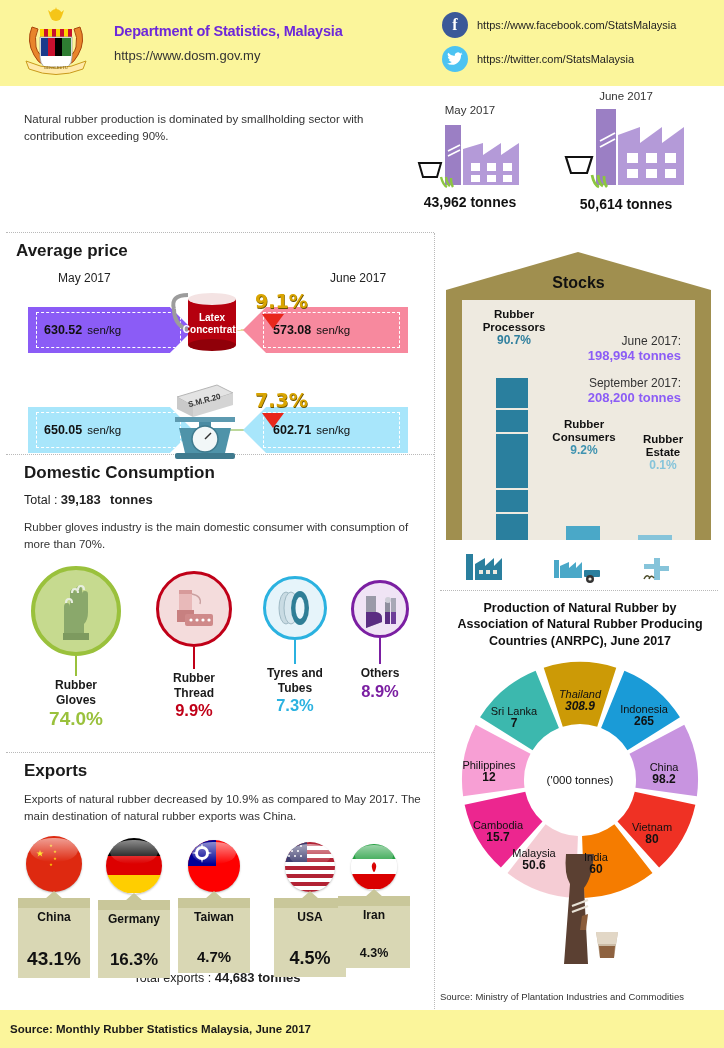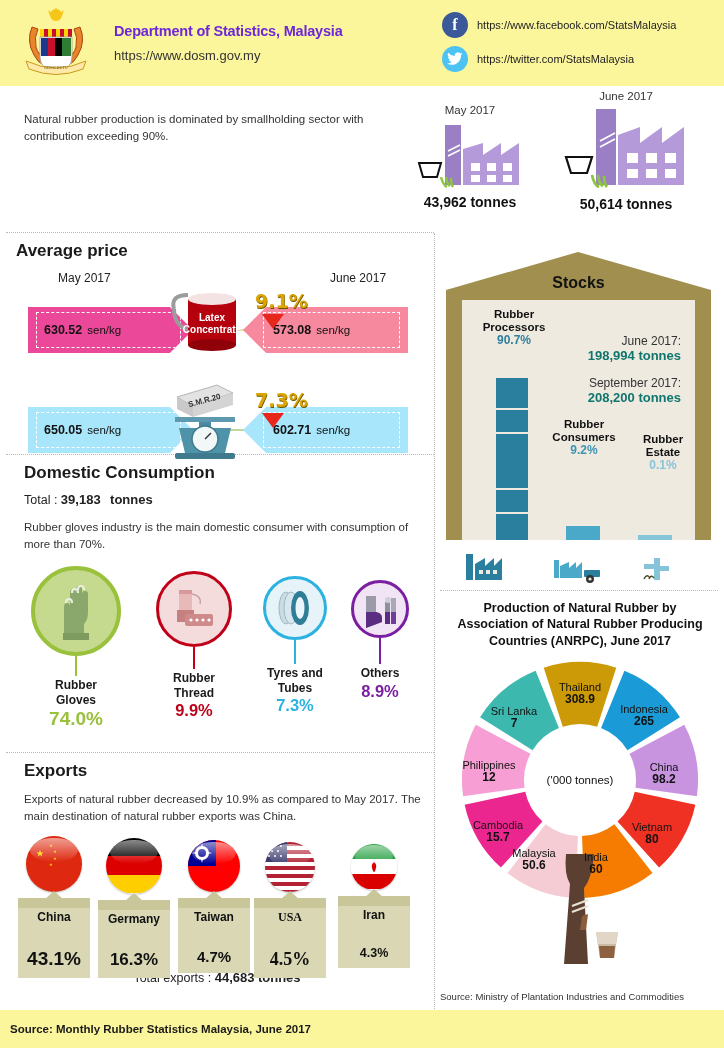--- a/index.html
+++ b/index.html
@@ -50,21 +50,21 @@
   .avgprice { position: absolute; left: 0; top: 233px; width: 434px; height: 220px; }
   .ap-head { margin: 8px 0 0 16px; }
   .ap-months { position: relative; height: 22px; margin-top: 10px; }
   .ap-month { position: absolute; font-size: 12px; color: #222; }
 
   .price-row { position: relative; height: 78px; }
   .arrow-left, .arrow-right {
     position: absolute; width: 165px; height: 46px;
     display: flex; align-items: center; font-size: 12px; color: #111;
   }
-  .arrow-left { left: 28px; background: #ec4899; clip-path: polygon(0 0, 86% 0, 100% 50%, 86% 100%, 0 100%); justify-content: flex-start; padding-left: 16px; }
+  .arrow-left { left: 28px; background: #8b5cf6; clip-path: polygon(0 0, 86% 0, 100% 50%, 86% 100%, 0 100%); justify-content: flex-start; padding-left: 16px; }
   .arrow-right { left: 243px; background: #f7899e; clip-path: polygon(14% 0, 100% 0, 100% 100%, 14% 100%, 0 50%); justify-content: flex-start; padding-left: 30px; }
   .arrow-blue { background: #a8e6fb !important; }
   .arrow-inner { position:absolute; inset:5px 12px 5px 8px; border: 1.5px dashed #ffffff; pointer-events:none;}
   .arrow-inner.r { inset:5px 8px 5px 20px; }
   .pv-num { font-weight: bold; font-size: 12.5px; }
   .pv-unit { font-size: 11.5px; margin-left: 5px; }
 
   .pct-badge { position: absolute; font-size: 19px; font-weight: bold; color: #d9a502;
                font-family: "DejaVu Sans", sans-serif; text-shadow: 0.5px 0.5px 0 #6b5200; }
   .tri-down { position:absolute; width:0; height:0; border-left: 11px solid transparent;
@@ -112,21 +112,21 @@
   .walls { background: #a08f4f; height: 250px; padding: 10px 16px 0 16px; }
   .wh-inner { background: #eeeae0; height: 240px; position: relative; }
   .stocks-title { position: absolute; top: 22px; left: 0; right: 0; text-align: center;
                   font-size: 16px; font-weight: bold; color: #111; z-index: 5; }
   .bar { position: absolute; bottom: 0; }
   .bar-seg { background: #2a7f9e; width: 100%; }
   .blabel { position: absolute; text-align: center; font-size: 11.5px; font-weight: bold; color: #111; line-height: 1.15; }
   .bpct { font-weight: bold; color: #2f7f9e; }
   .stock-date { position: absolute; right: 14px; text-align: right; }
   .sd-l { font-size: 12px; color: #333; }
-  .sd-v { font-size: 13px; font-weight: bold; color: #0f766e; }
+  .sd-v { font-size: 13px; font-weight: bold; color: #8b5cf6; }
   .wh-icons { position: absolute; left: 22px; top: 306px; width: 250px; height: 40px; }
 
   
   .anrpc { position: absolute; left: 436px; top: 592px; width: 288px; height: 418px; }
   .anrpc-title { font-size: 12.5px; font-weight: bold; color: #111; text-align: center;
                  line-height: 1.3; padding: 8px 14px 0; }
   .donut-wrap { position: relative; width: 250px; height: 250px; margin: 6px auto 0; }
   .donut-center { position: absolute; left: 50%; top: 50%; transform: translate(-50%,-50%);
                   font-size: 11.5px; color: #111; z-index: 6; }
   .seg-label { position: absolute; text-align: center; font-size: 11px; color: #111; z-index: 5;
@@ -451,21 +451,21 @@
           <circle cx="14" cy="13" r="4" fill="#000095"></circle>
         </svg>
       </div>
       <div class="tag">
           <div class="tag-inner"></div>
         <div class="tag-name">Taiwan</div>
         <div class="tag-pct" style="font-size:15px;">4.7%</div>
       </div>
     </div>
 
-    <div class="ex-item" style="left:254px; top:6px;font-family:Liberation Serif, serif;">
+    <div class="ex-item" style="left:274px; top:6px;">
       <div class="flag" style="background:#fff;width:50px;height:50px;">
         <svg width="50" height="50" viewBox="0 0 50 50">
           <g fill="#b22234">
               <rect y="0" width="50" height="4"></rect>
               <rect y="8" width="50" height="4"></rect>
               <rect y="16" width="50" height="4"></rect>
               <rect y="24" width="50" height="4"></rect>
               <rect y="32" width="50" height="4"></rect>
               <rect y="40" width="50" height="4"></rect>
               <rect y="48" width="50" height="2"></rect>
@@ -609,21 +609,21 @@
           <path d="M240.37842193751553 149.73499042265098 A118 118 0 0 1 204.1103410371383 212.55314923512273 L162.54389066169276 166.5506470946345 A56 56 0 0 0 179.75586125848196 136.73863952261402 Z" fill="#ef3124"></path>
           <path d="M197.48565361167527 218.11192201049352 A118 118 0 0 1 129.3239576273736 242.92075046588144 L127.05204768756714 180.96239005160476 A56 56 0 0 0 159.39997120554082 169.18870875074268 Z" fill="#f57c00"></path>
           <path d="M120.67604237262637 242.92075046588144 A118 118 0 0 1 52.5143463883247 218.1119220104935 L90.60002879445918 169.18870875074268 A56 56 0 0 0 122.94795231243286 180.96239005160476 Z" fill="#f4c7cf" opacity="0.9"></path>
           <path d="M45.889658962861716 212.55314923512273 A118 118 0 0 1 9.62157806248446 149.73499042265095 L70.24413874151804 136.73863952261402 A56 56 0 0 0 87.45610933830724 166.5506470946345 Z" fill="#ec268f"></path>
           <path d="M8.119883337879557 141.21845643238336 A118 118 0 0 1 20.715655649534185 69.78428191725231 L75.50912471503318 98.79593040140787 A56 56 0 0 0 69.5314700586547 132.69689457808025 Z" fill="#f79fd4"></path>
           <path d="M25.039613276907787 62.29496761686626 A118 118 0 0 1 80.60553694955485 15.669621557123207 L103.93144126419551 73.11439667117712 A56 56 0 0 0 77.5611724026003 95.24167954698737 Z" fill="#3cb8ae"></path>
         </g>
     </svg>
     <div class="donut-center">('000  tonnes)</div>
 
-    <div class="seg-label" style="left:88px;  top:26px;">
+    <div class="seg-label" style="left:88px;  top:33px;font-style:italic;">
       <span>Thailand</span><b>308.9</b></div>
     <div class="seg-label" style="left:152px; top:48px;">
       <span>Indonesia</span><b>265</b></div>
     <div class="seg-label" style="left:172px; top:106px;">
       <span>China</span><b>98.2</b></div>
     <div class="seg-label" style="left:160px; top:166px;">
       <span>Vietnam</span><b>80</b></div>
     <div class="seg-label" style="left:104px; top:196px;">
       <span>India</span><b>60</b></div>
     <div class="seg-label" style="left:42px;  top:192px; z-index:7;">

